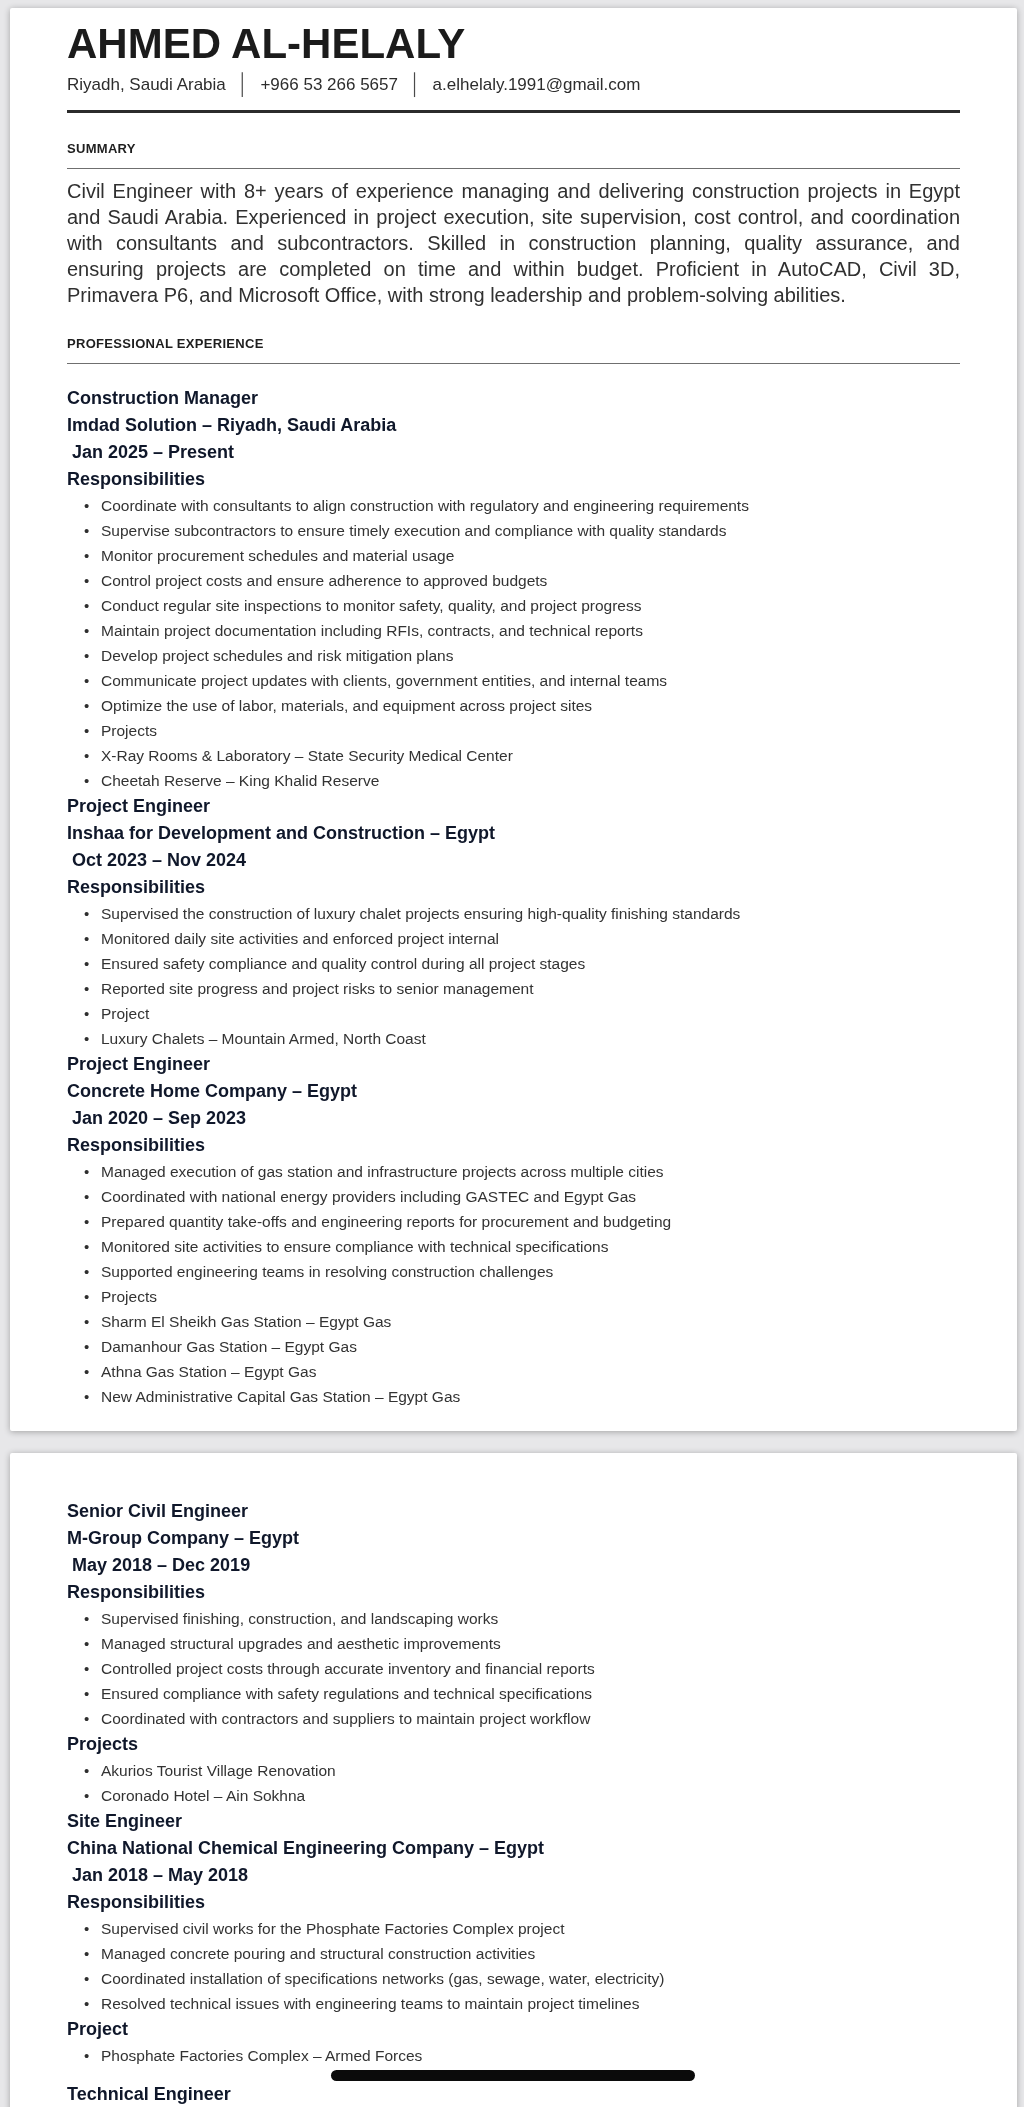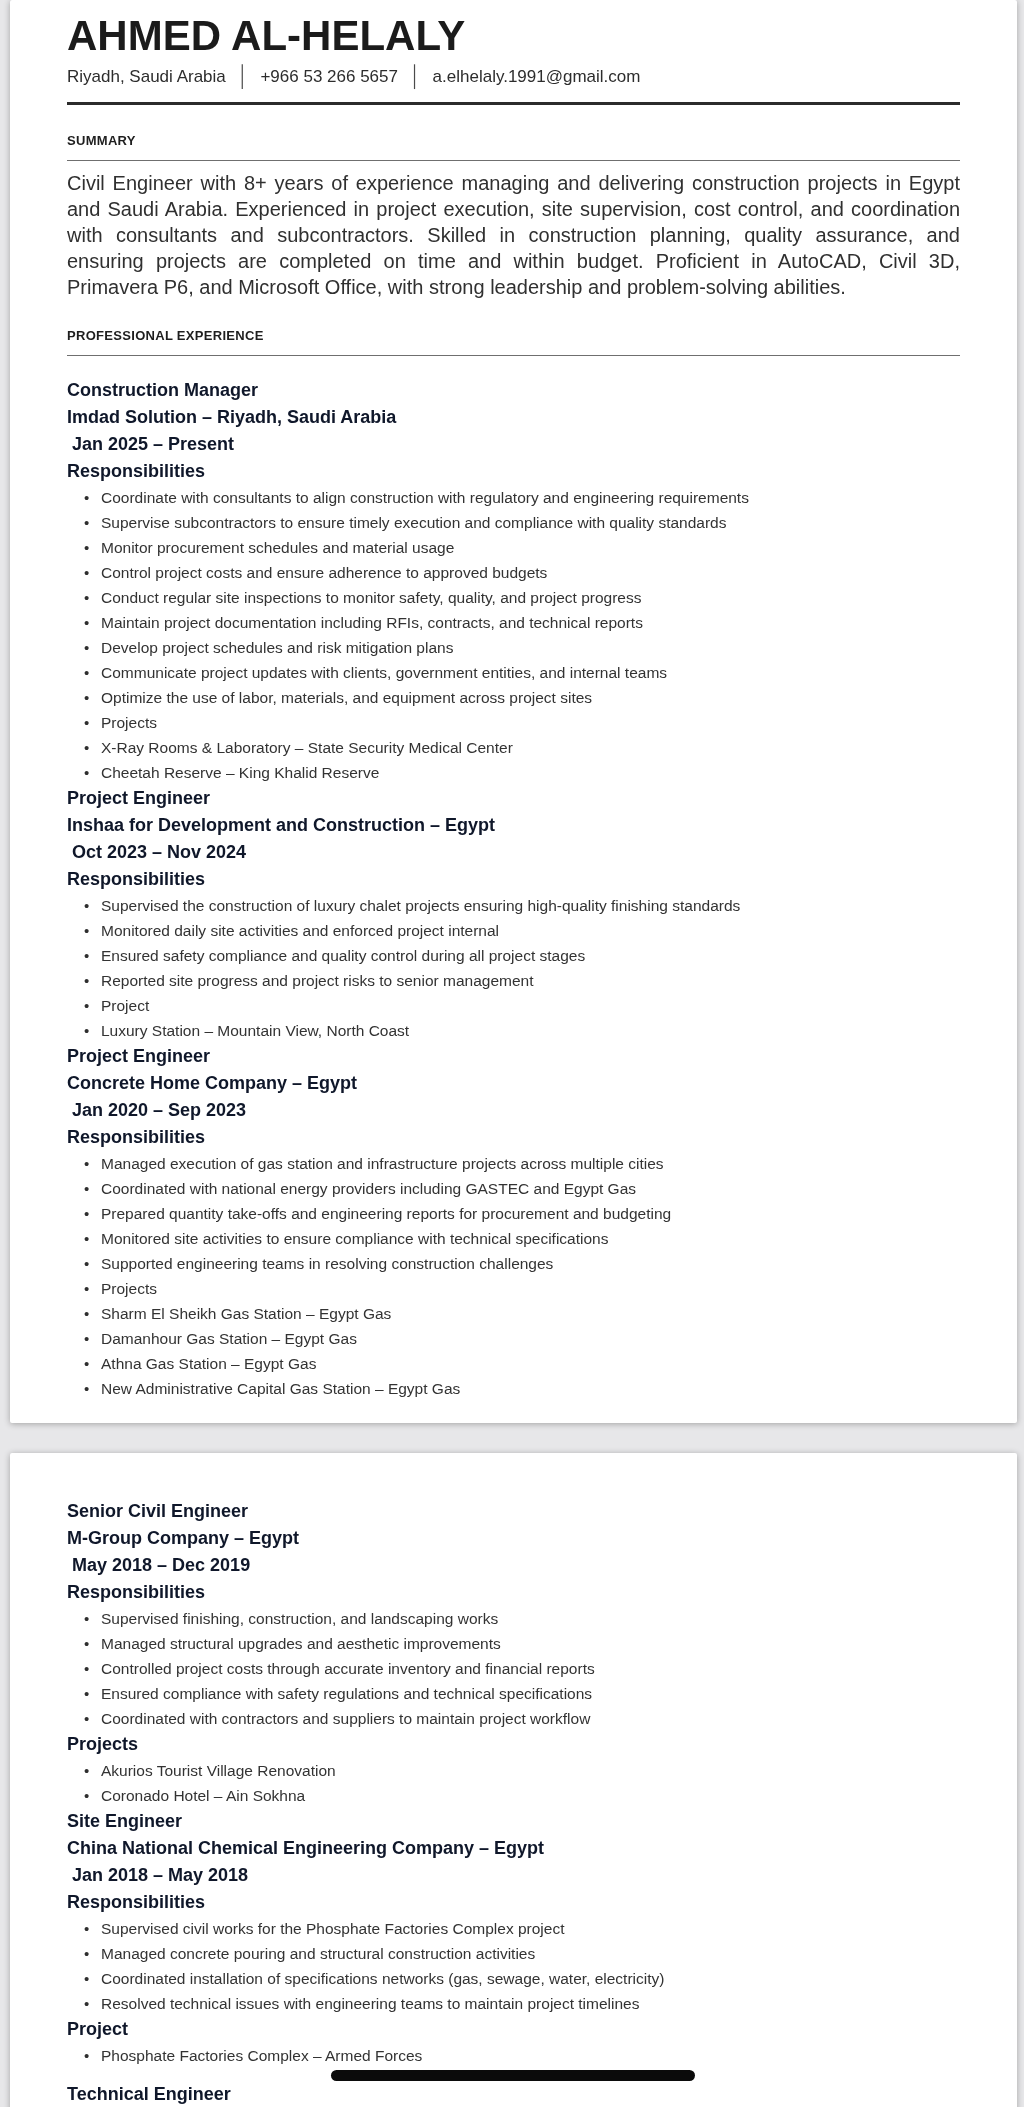--- a/index.html
+++ b/index.html
@@ -11,21 +11,21 @@
     -webkit-font-smoothing: antialiased;
   }
   .page {
     position: absolute; left: 10px; width: 1007px;
     background: #ffffff;
     border-radius: 2px;
     box-shadow: 0 1px 6px rgba(0,0,0,0.30);
     box-sizing: border-box;
     padding: 0 57px;
   }
-  #page1 { top: 0; height: 1423px; }
+  #page1 { top: 8px; height: 1423px; }
   #page2 { top: 1453px; height: 1423px; padding-top: 45px; }
 
   .name {
     margin: 0; padding-top: 12px;
     font-size: 42px; font-weight: 700; color: #1b1b1b;
     line-height: 48px; letter-spacing: 0px;
   }
   .contact {
     margin-top: 6px; font-size: 17px; color: #2d2d2d; line-height: 22px;
     white-space: nowrap;
@@ -110,21 +110,21 @@
         <div class="job-line">Project Engineer</div>
         <div class="job-line">Inshaa for Development and Construction – Egypt</div>
         <div class="job-line job-dates">Oct 2023 – Nov 2024</div>
         <div class="job-line">Responsibilities</div>
         <ul class="bullets">
           <li>Supervised the construction of luxury chalet projects ensuring high-quality finishing standards</li>
           <li>Monitored daily site activities and enforced project internal</li>
           <li>Ensured safety compliance and quality control during all project stages</li>
           <li>Reported site progress and project risks to senior management</li>
           <li>Project</li>
-          <li>Luxury Station – Mountain View, North Coast</li>
+          <li>Luxury Chalets – Mountain Armed, North Coast</li>
         </ul>
       </div>
       <div class="job">
         <div class="job-line">Project Engineer</div>
         <div class="job-line">Concrete Home Company – Egypt</div>
         <div class="job-line job-dates">Jan 2020 – Sep 2023</div>
         <div class="job-line">Responsibilities</div>
         <ul class="bullets">
           <li>Managed execution of gas station and infrastructure projects across multiple cities</li>
           <li>Coordinated with national energy providers including GASTEC and Egypt Gas</li>

